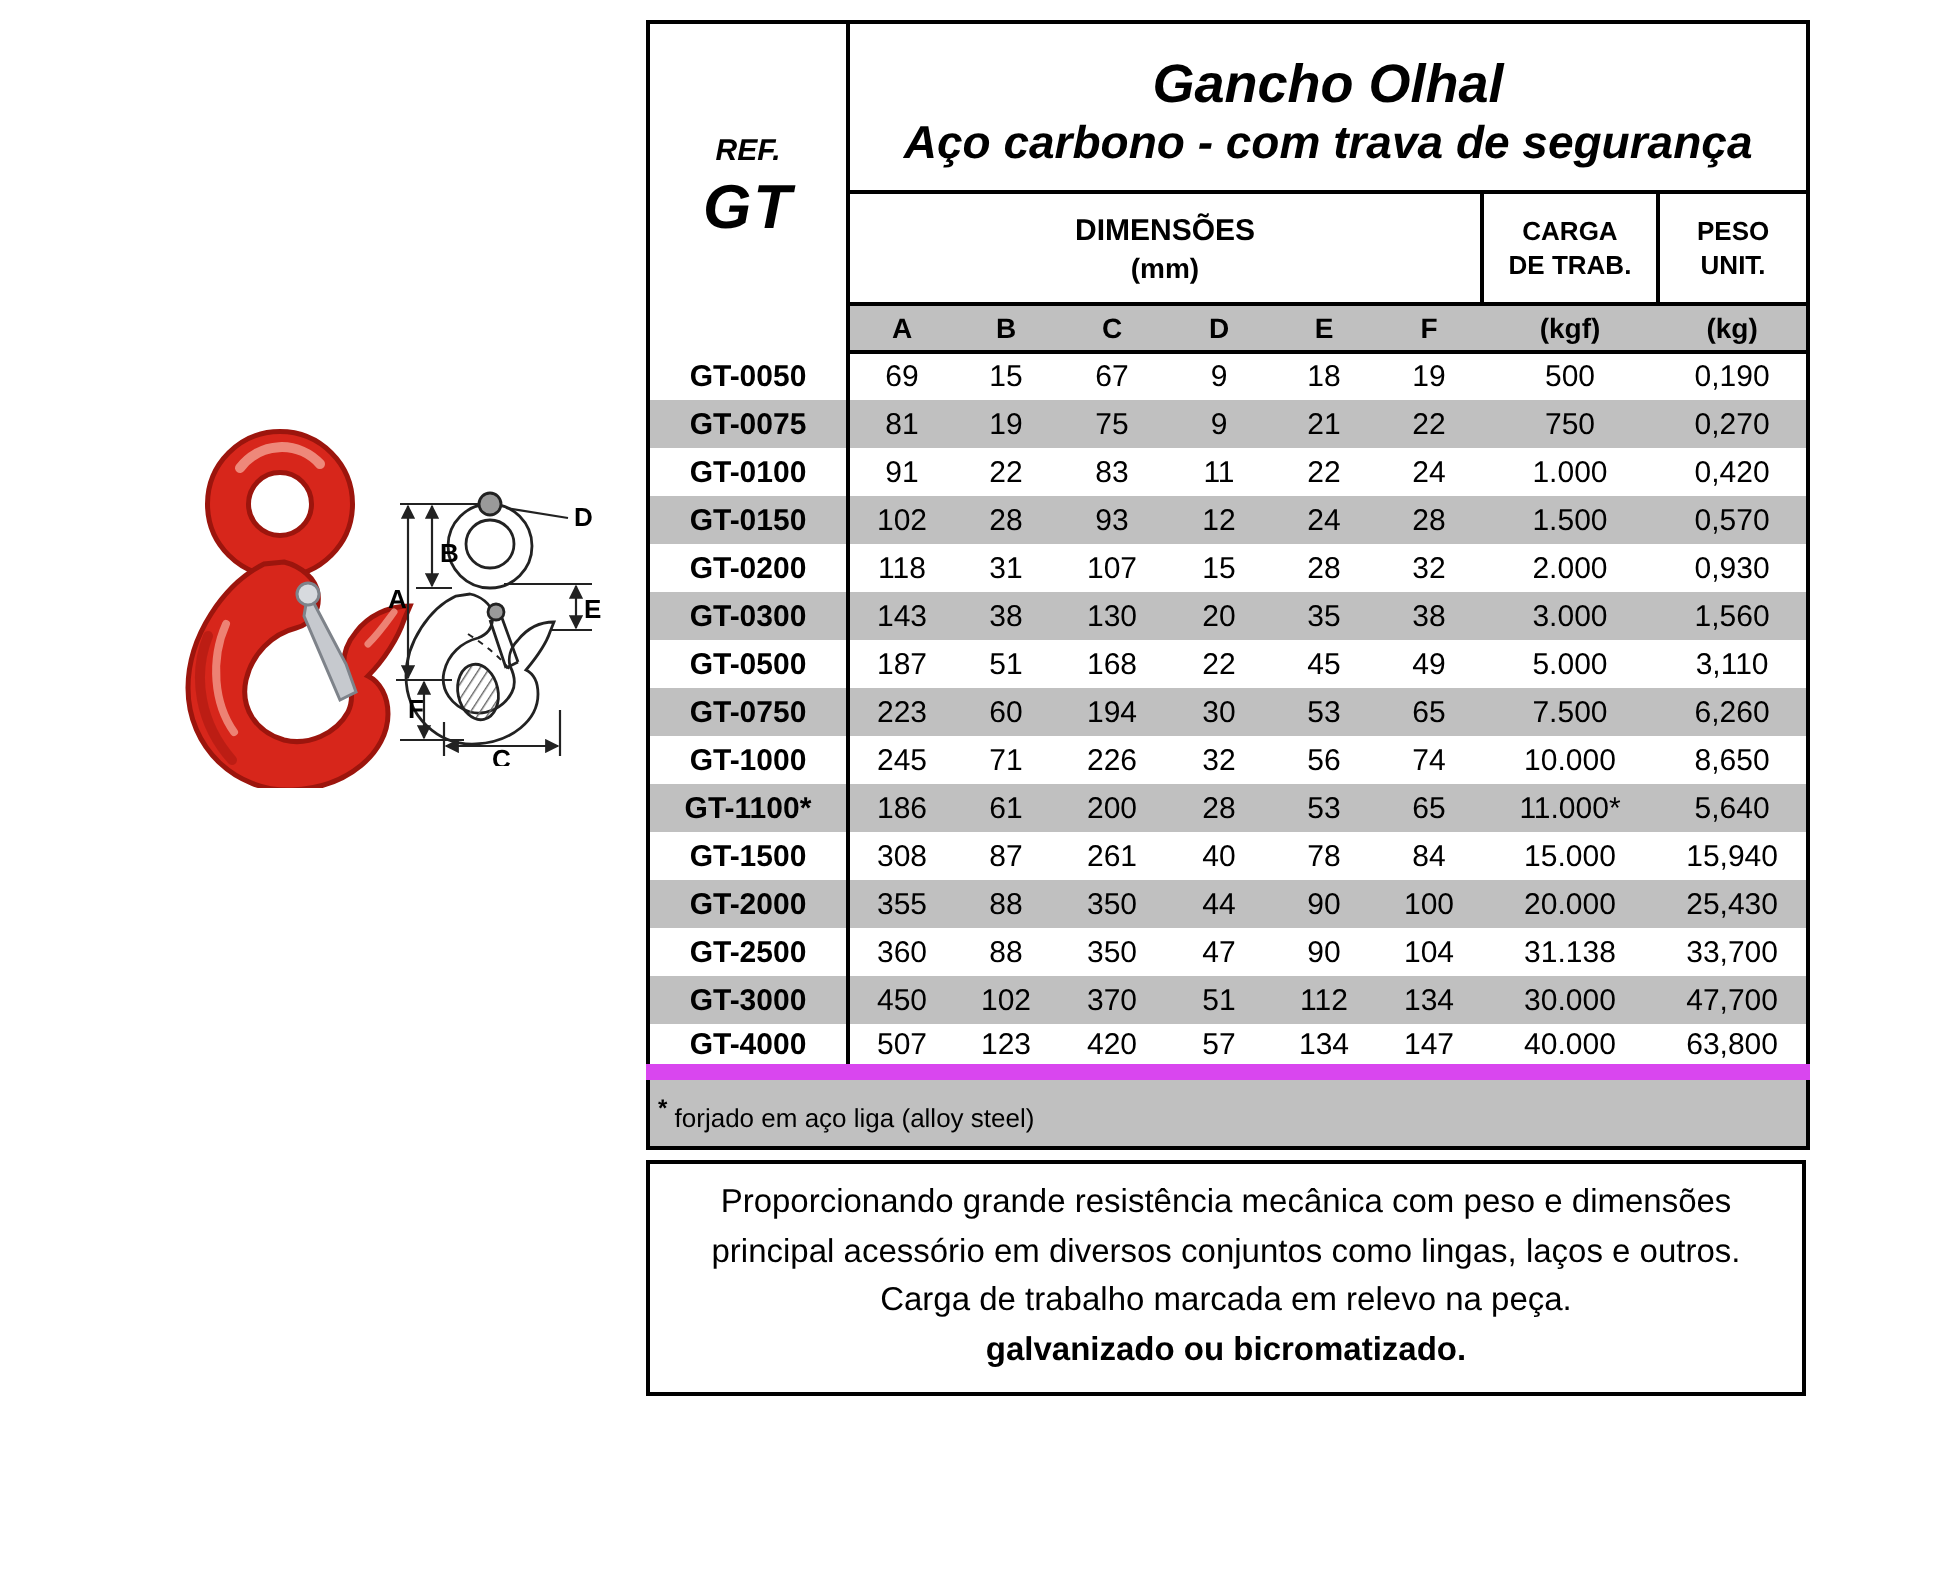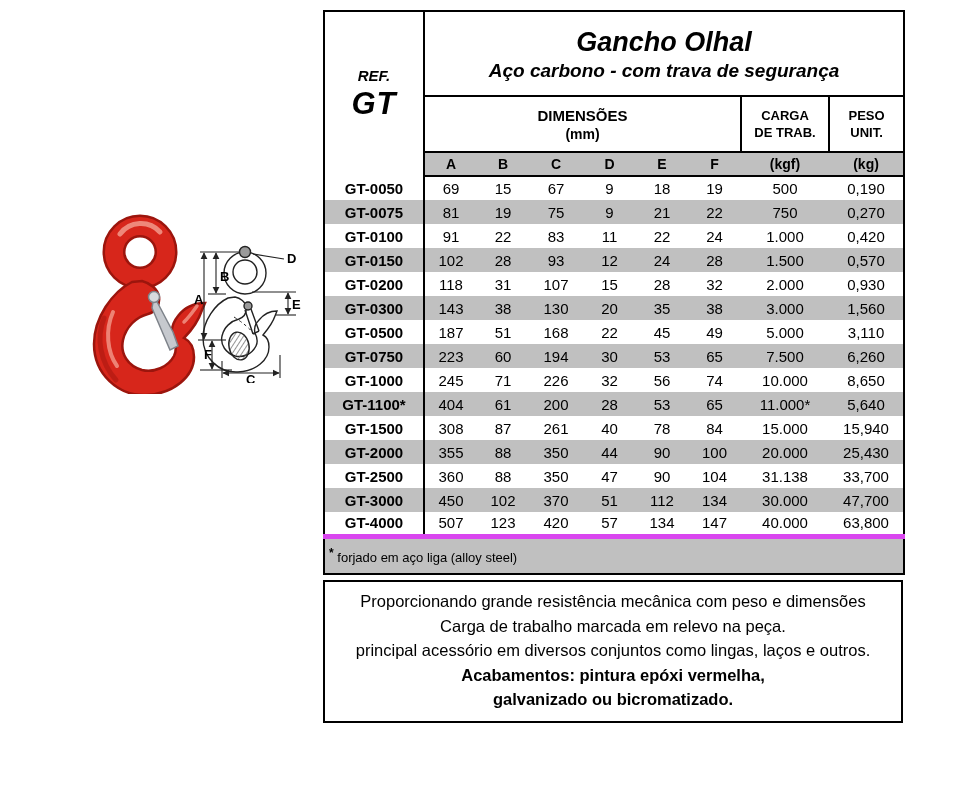--- a/index.html
+++ b/index.html
@@ -16,36 +16,36 @@
 
   table.spec { width:580px; border-collapse:collapse; table-layout:fixed; border:2px solid #000; }
   table.spec td, table.spec th { overflow:hidden; }
 
   .ref-cell { border-right:2px solid #000; text-align:center; vertical-align:middle; }
   .ref-label { display:block; font-size:15px; font-weight:bold; font-style:italic; margin-bottom:2px;text-align:center; }
   .ref-code  { display:block; font-size:31px; font-weight:bold; font-style:italic; letter-spacing:1px; }
 
   .title-cell { height:85px; text-align:center; vertical-align:middle; border-bottom:2px solid #000; }
   .sheet-title { display:block; font-size:27px; font-weight:bold; font-style:italic; line-height:32px; margin-top:2px; }
-  .sheet-subtitle { display:block; font-size:19px; font-weight:bold; font-style:italic; line-height:26px; }
+  .sheet-subtitle { display:block; font-size:23px; font-weight:bold; font-style:italic; line-height:26px; }
 
   .dims-cell, .load-cell, .weight-cell { height:56px; text-align:center; vertical-align:middle; font-weight:bold; }
   .dims-cell .l1 { display:block; font-size:15px; line-height:19px; }
   .dims-cell .l2 { display:block; font-size:14px; line-height:18px; }
   .load-cell, .weight-cell { border-left:2px solid #000; font-size:13px; }
   .load-cell .l1, .weight-cell .l1, .load-cell .l2, .weight-cell .l2 { display:block; line-height:17px; }
 
   tr.units-row td { height:24px; background:var(--stripe,#c0c0c0); border-top:2px solid #000; border-bottom:2px solid #000;
                     text-align:center; font-weight:bold; font-size:14px; }
 
   tbody.rows th { height:24px; font-size:15px; font-weight:bold; text-align:center; border-right:2px solid #000; }
   tbody.rows td { height:24px; font-size:15px; text-align:center; }
   tbody.rows tr.alt { background:var(--stripe,#c0c0c0); }
 
-  .footnote-cell { height:38px; background:var(--stripe,#c0c0c0); border-top:5px solid #d946ef;
+  .footnote-cell { height:38px; background:var(--stripe,#c0c0c0); border-top:8px solid #d946ef;
                    font-size:13px; text-align:left; padding-left:4px; vertical-align:middle; }
   .footnote-cell sup { font-size:12px; font-weight:bold; }
 
   .safety-box { width:580px; border:2px solid #000; margin-top:3px; height:27px; line-height:23px;
                 text-align:center; font-size:17px; }
 
   .desc-box { width:580px; border:2px solid #000; margin-top:5px; padding:7px 6px 9px 6px; text-align:center; }
   .desc-box p { font-size:16.5px; line-height:24.5px; }
   .desc-box p.b { font-weight:bold; }
   .desc-box .it { font-style:italic; }
@@ -280,21 +280,21 @@
           <td>71</td>
           <td>226</td>
           <td>32</td>
           <td>56</td>
           <td>74</td>
           <td>10.000</td>
           <td>8,650</td>
         </tr>
         <tr class="alt">
           <th>GT-1100*</th>
-          <td>404</td>
+          <td>186</td>
           <td>61</td>
           <td>200</td>
           <td>28</td>
           <td>53</td>
           <td>65</td>
           <td>11.000*</td>
           <td>5,640</td>
         </tr>
         <tr>
           <th>GT-1500</th>
@@ -357,18 +357,17 @@
         <td class="footnote-cell" colspan="9">
           <sup>*</sup><span> forjado em aço liga (alloy steel)</span>
         </td>
       </tr>
     </tbody>
   </table>
 
 
   <div class="desc-box">
     <p>Proporcionando grande resistência mecânica com peso e dimensões</p>
+    <p>principal acessório em diversos conjuntos como lingas, laços e outros.</p>
     <p>Carga de trabalho marcada em relevo na peça.</p>
-    <p>principal acessório em diversos conjuntos como lingas, laços e outros.</p>
-    <p class="b">Acabamentos: pintura epóxi vermelha,</p>
     <p class="b">galvanizado ou bicromatizado.</p>
   </div>
 </div>
 
 </body></html>

